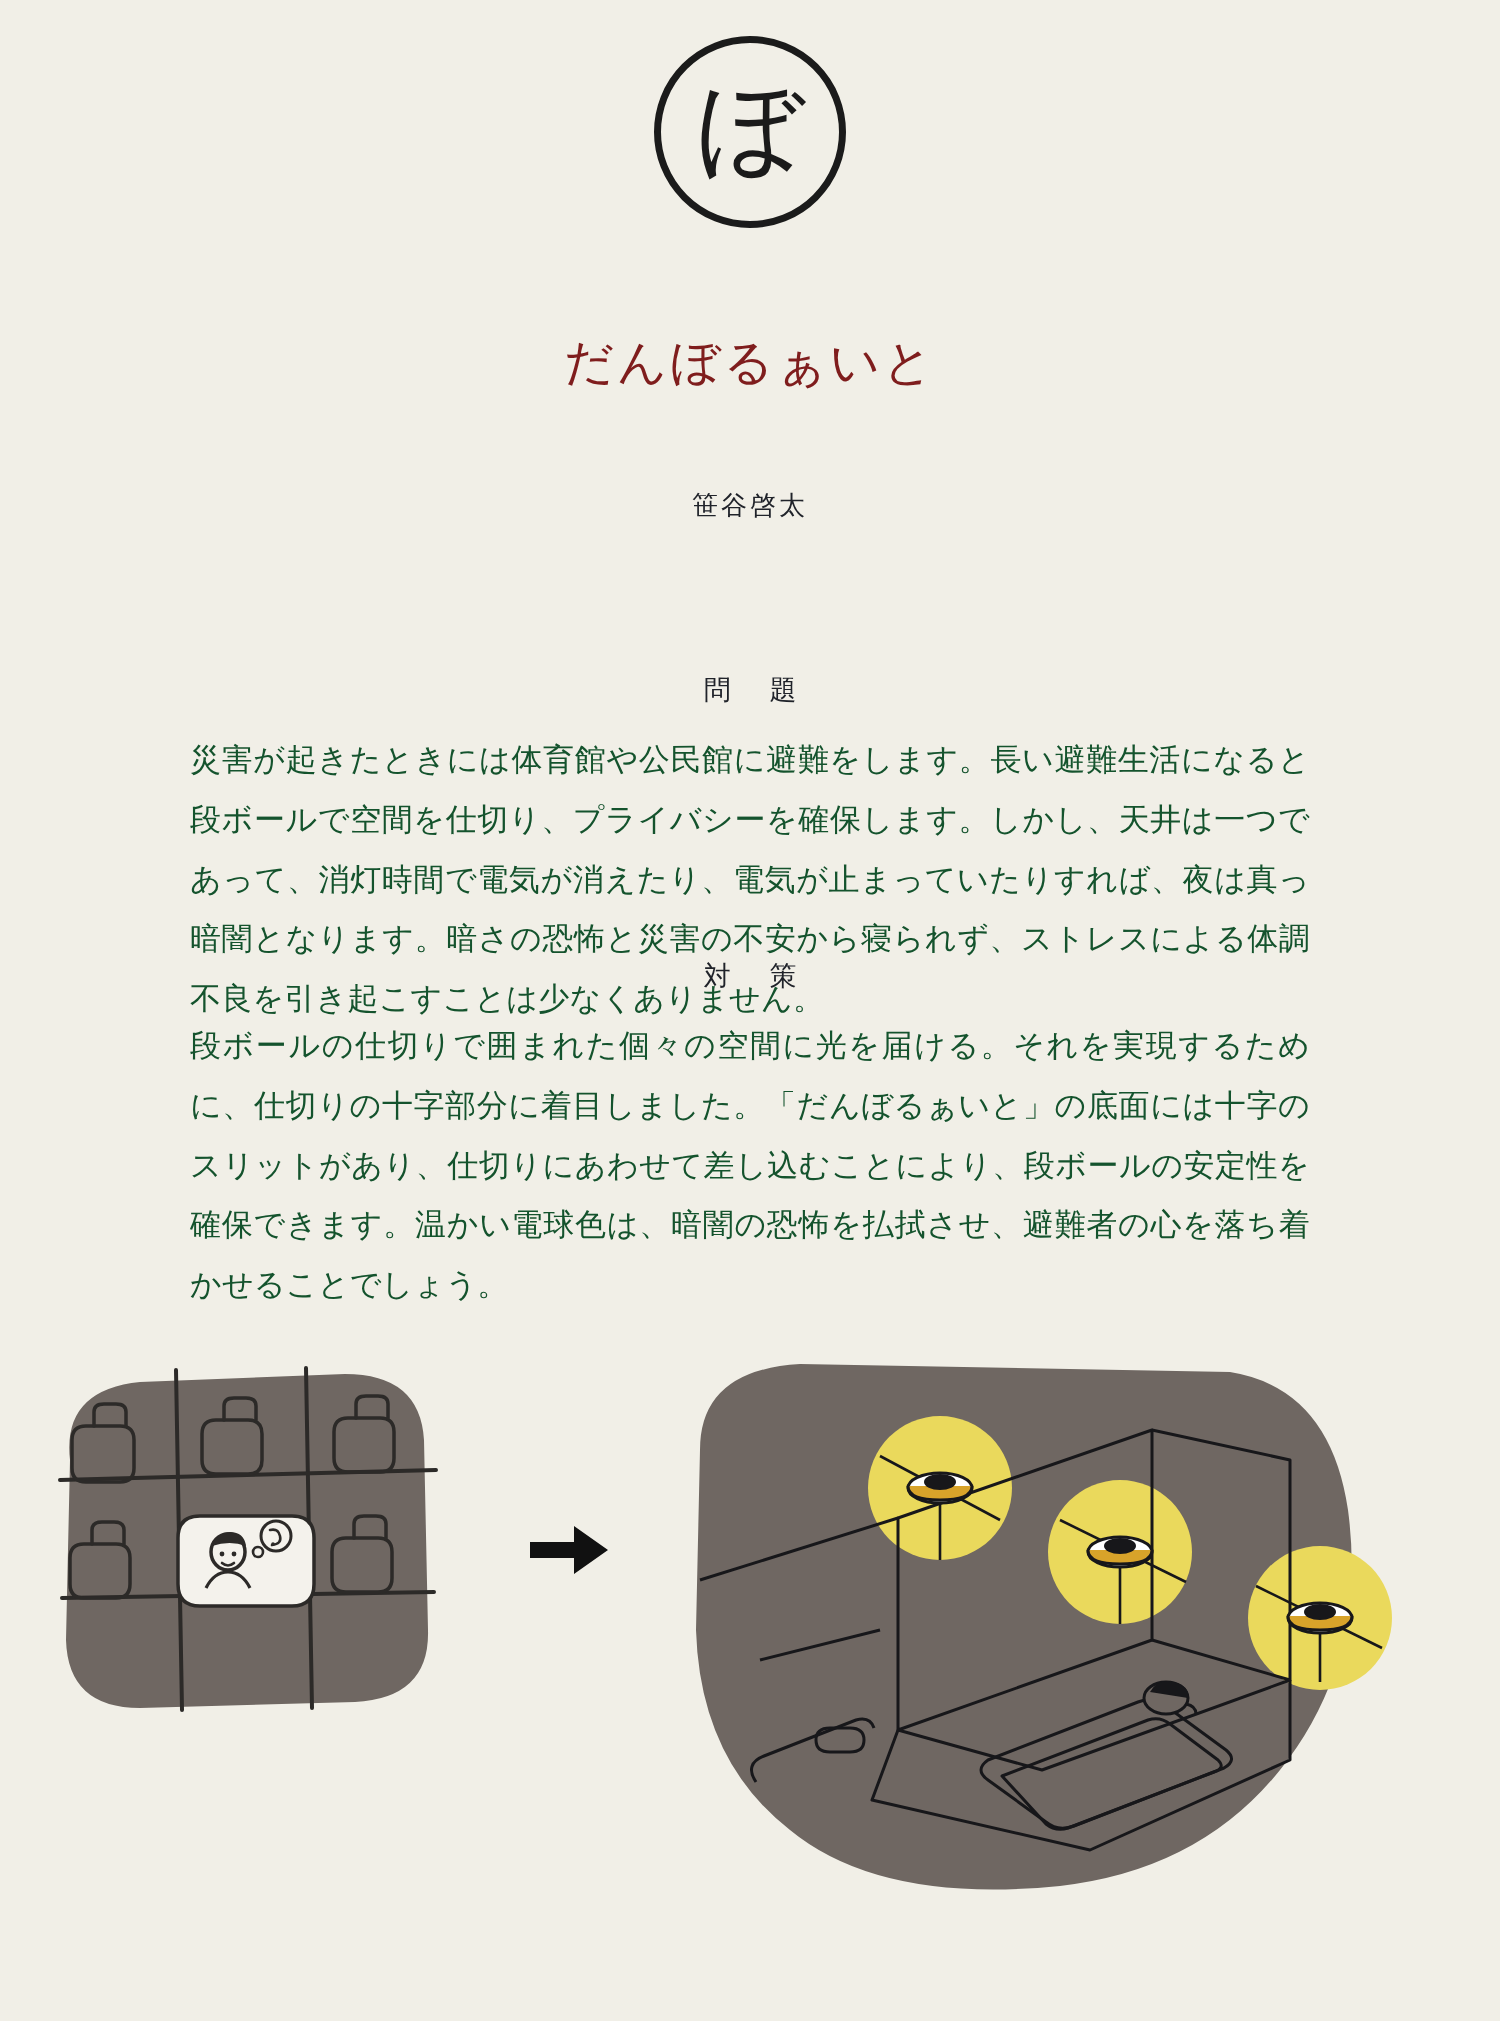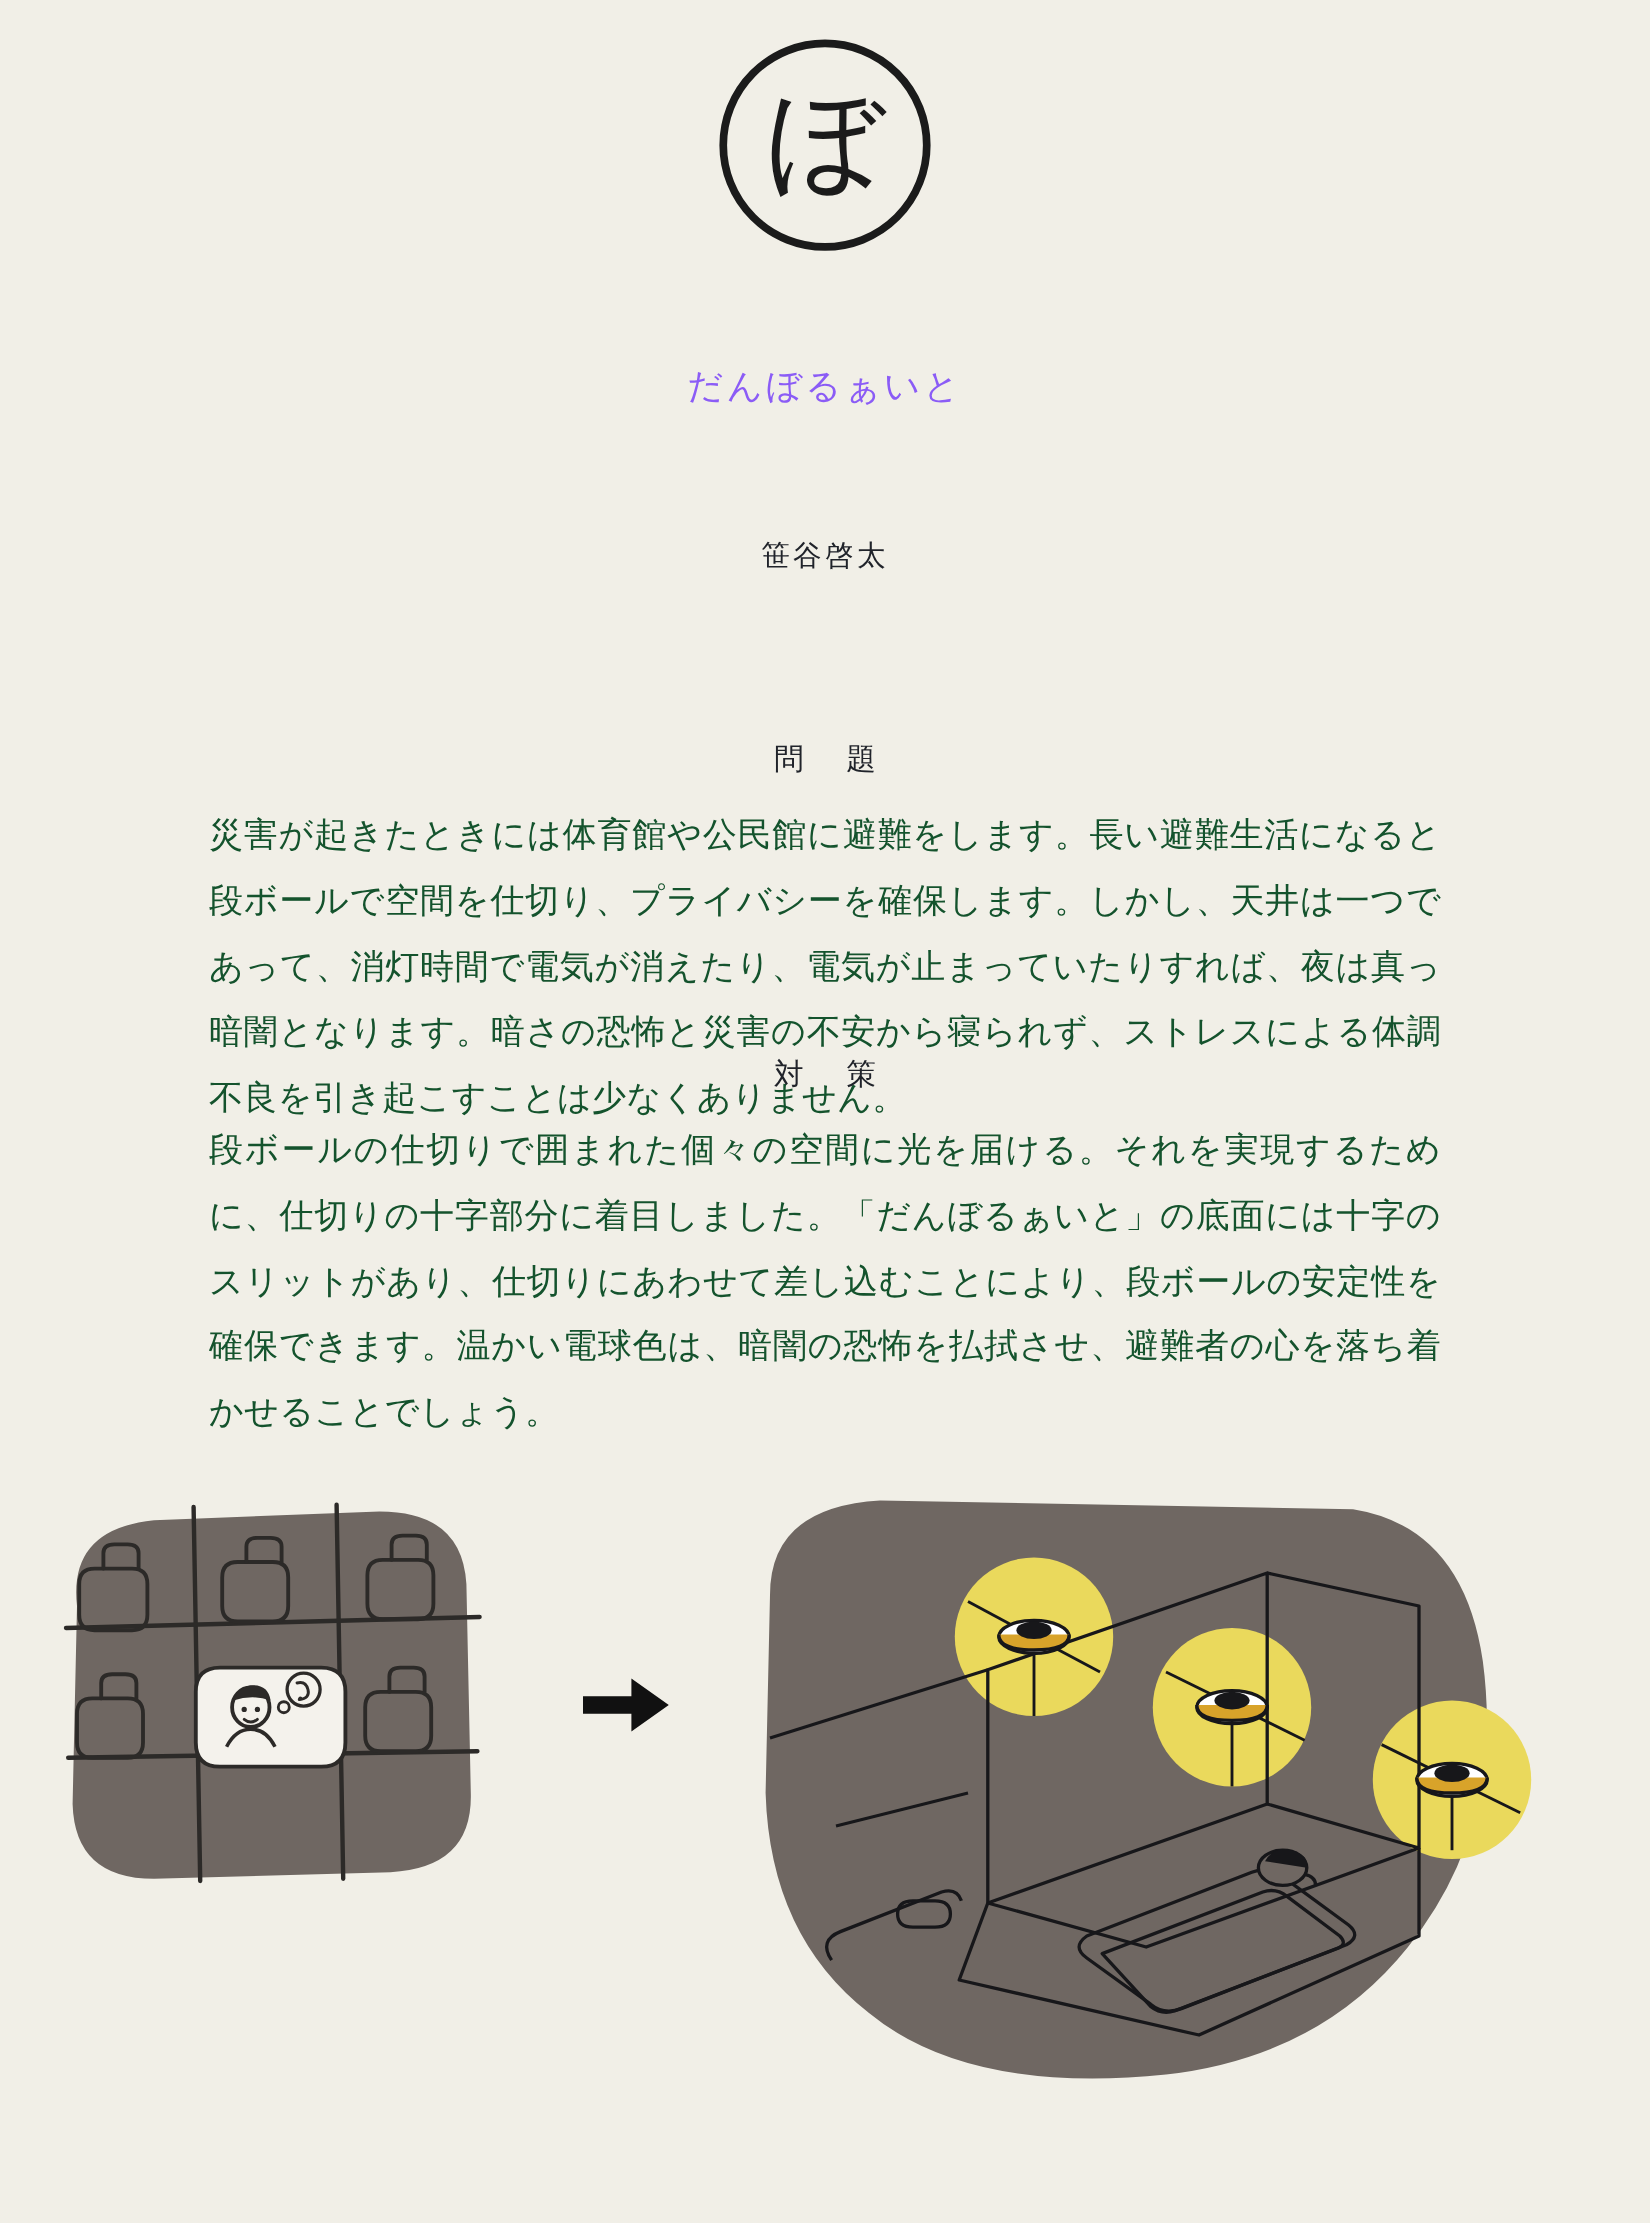--- a/index.html
+++ b/index.html
@@ -51,23 +51,23 @@
   }
 
   
   .doc-title {
     position: absolute;
     top: 330px;
     left: 0;
     right: 0;
     text-align: center;
     font-family: "DejaVu Sans", sans-serif;
-    font-size: 32px;
+    font-size: 49px;
     letter-spacing: 3px;
-    color: #8b5cf6;
+    color: #7f1d1d;
   }
   .doc-author {
     position: absolute;
     top: 488px;
     left: 0;
     right: 0;
     text-align: center;
     font-family: "DejaVu Sans", sans-serif;
     font-size: 26px;
     letter-spacing: 3px;

